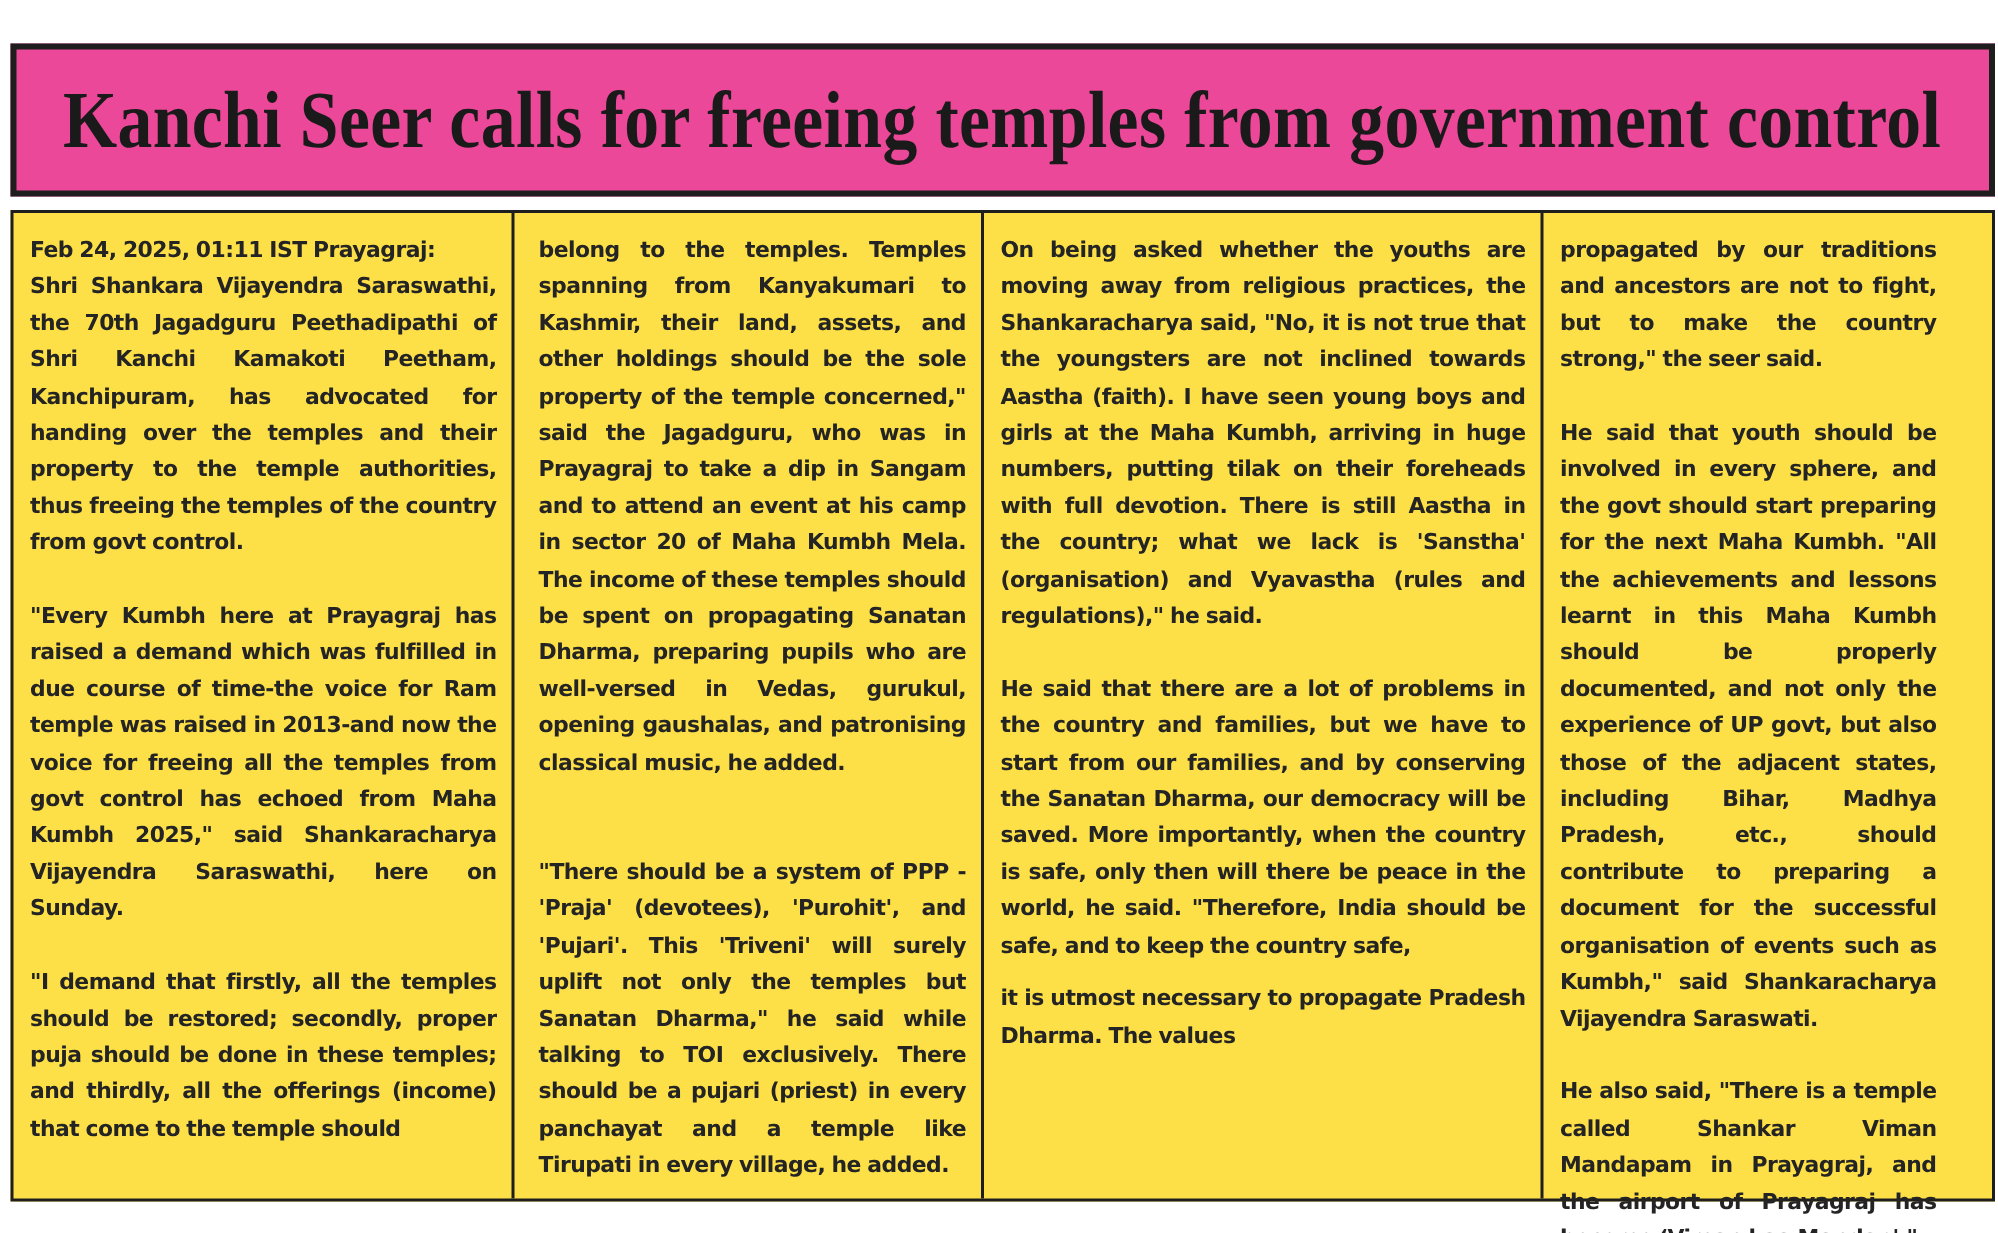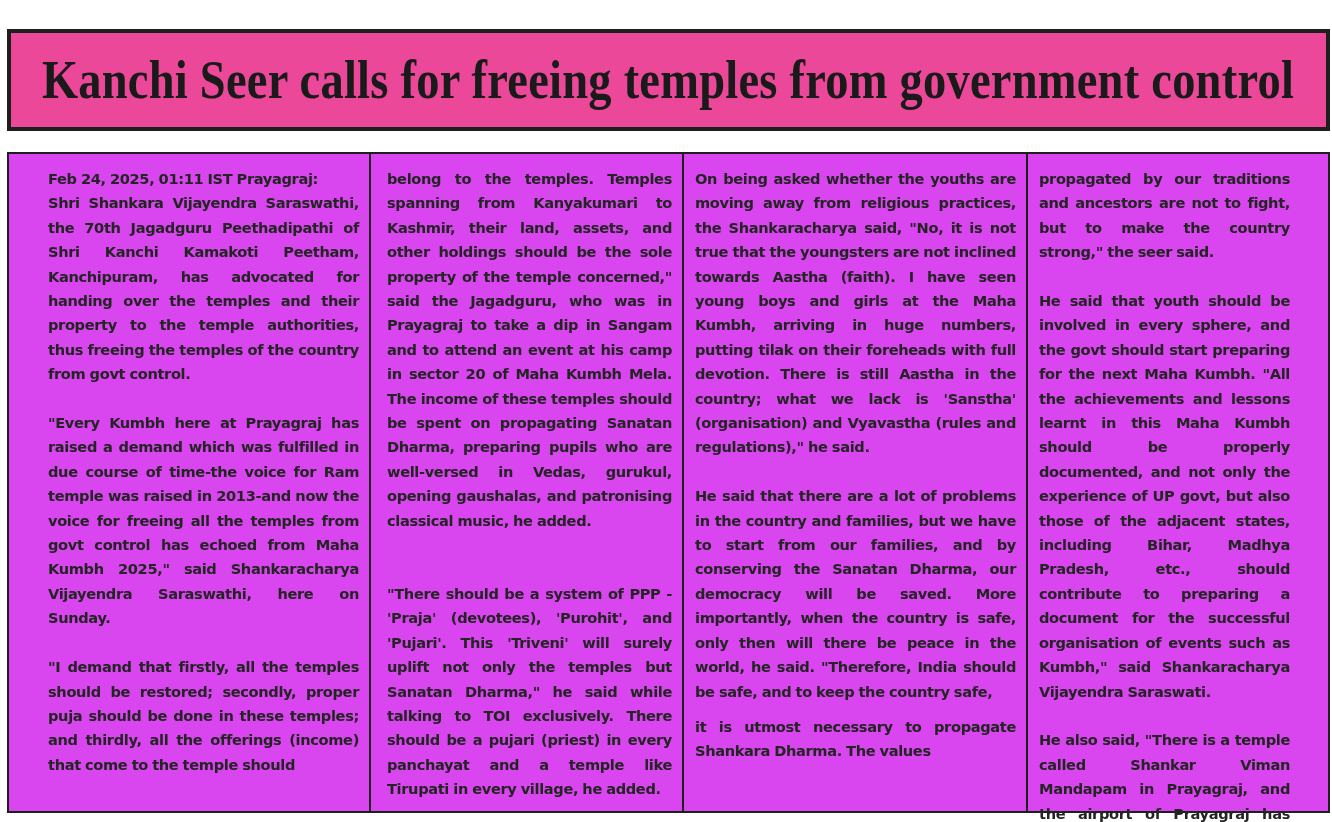--- a/index.html
+++ b/index.html
@@ -9,33 +9,33 @@
     border:4px solid #1e1e1e; background:#ec4899;
     display:flex; align-items:center; justify-content:center;
   }
   .headline {
     font-family:"Liberation Serif", "DejaVu Serif", serif;
     font-weight:bold; font-size:54px; color:#1a1a1a; margin:0;
     transform:scaleX(0.86); transform-origin:center; white-space:nowrap;
     letter-spacing:0.3px;
   }
   .columns {
-    position:absolute; left:7px; top:152px; width:1319px; height:657px;
-    border:2px solid #1e1e1e; display:flex; background:#d946ef;justify-content:center;
+    position:absolute; left:7px; top:140px; width:1319px; height:657px;
+    border:2px solid #1e1e1e; display:flex; background:#fde047;
   }
   .col {
     box-sizing:border-box; height:100%; padding:13px 10px 0 11px;
     font-family:"DejaVu Sans", "Liberation Sans", sans-serif;
     font-weight:bold; font-size:14.6px; line-height:24.4px; color:#242424;
     text-align:justify; letter-spacing:-0.35px; word-spacing:-0.5px;
   }
   .col + .col { border-left:2px solid #1e1e1e; }
   .c1 { width:332px; }
   .c2 { width:313px;padding-left:16px; }
-  .c3 { width:344px; }
+  .c3 { width:373px; }
   .c4 { width:274px; }
   .col p { margin:0 0 24.4px 0; }
   .col p.nogap { margin-bottom:0;margin-top:11px; }
   .gap2 { margin-bottom:48.8px !important; }
   .byline { text-align:right; margin-top:-14px !important; }
 </style>
 </head>
 <body>
 
 <div class="headline-box">
@@ -49,21 +49,21 @@
     <p>"Every Kumbh here at Prayagraj has raised a demand which was fulfilled in due course of time-the voice for Ram temple was raised in 2013-and now the voice for freeing all the temples from govt control has echoed from Maha Kumbh 2025," said Shankaracharya Vijayendra Saraswathi, here on Sunday.</p>
     <p class="nogap">"I demand that firstly, all the temples should be restored; secondly, proper puja should be done in these temples; and thirdly, all the offerings (income) that come to the temple should</p>
   </div>
   <div class="col c2">
     <p class="gap2">belong to the temples. Temples spanning from Kanyakumari to Kashmir, their land, assets, and other holdings should be the sole property of the temple concerned," said the Jagadguru, who was in Prayagraj to take a dip in Sangam and to attend an event at his camp in sector 20 of Maha Kumbh Mela. The income of these temples should be spent on propagating Sanatan Dharma, preparing pupils who are well-versed in Vedas, gurukul, opening gaushalas, and patronising classical music, he added.</p>
     <p class="nogap">"There should be a system of PPP - 'Praja' (devotees), 'Purohit', and 'Pujari'. This 'Triveni' will surely uplift not only the temples but Sanatan Dharma," he said while talking to TOI exclusively. There should be a pujari (priest) in every panchayat and a temple like Tirupati in every village, he added.</p>
   </div>
   <div class="col c3">
     <p>On being asked whether the youths are moving away from religious practices, the Shankaracharya said, "No, it is not true that the youngsters are not inclined towards Aastha (faith). I have seen young boys and girls at the Maha Kumbh, arriving in huge numbers, putting tilak on their foreheads with full devotion. There is still Aastha in the country; what we lack is 'Sanstha' (organisation) and Vyavastha (rules and regulations)," he said.</p>
     <p class="nogap" style="text-align-last:left;">He said that there are a lot of problems in the country and families, but we have to start from our families, and by conserving the Sanatan Dharma, our democracy will be saved. More importantly, when the country is safe, only then will there be peace in the world, he said. "Therefore, India should be safe, and to keep the country safe,</p>
-    <p class="nogap">it is utmost necessary to propagate Shankara Dharma. The values</p>
+    <p class="nogap">it is utmost necessary to propagate Pradesh Dharma. The values</p>
   </div>
   <div class="col c4">
     <p>propagated by our traditions and ancestors are not to fight, but to make the country strong," the seer said.</p>
     <p>He said that youth should be involved in every sphere, and the govt should start preparing for the next Maha Kumbh. "All the achievements and lessons learnt in this Maha Kumbh should be properly documented, and not only the experience of UP govt, but also those of the adjacent states, including Bihar, Madhya Pradesh, etc., should contribute to preparing a document for the successful organisation of events such as Kumbh," said Shankaracharya Vijayendra Saraswati.</p>
     <p>He also said, "There is a temple called Shankar Viman Mandapam in Prayagraj, and the airport of Prayagraj has become ‘Viman kaa Mandap'."</p>
     <p class="byline">-  Sunday Mani,  TOI</p>
   </div>
 </div>
 
 </body></html>

